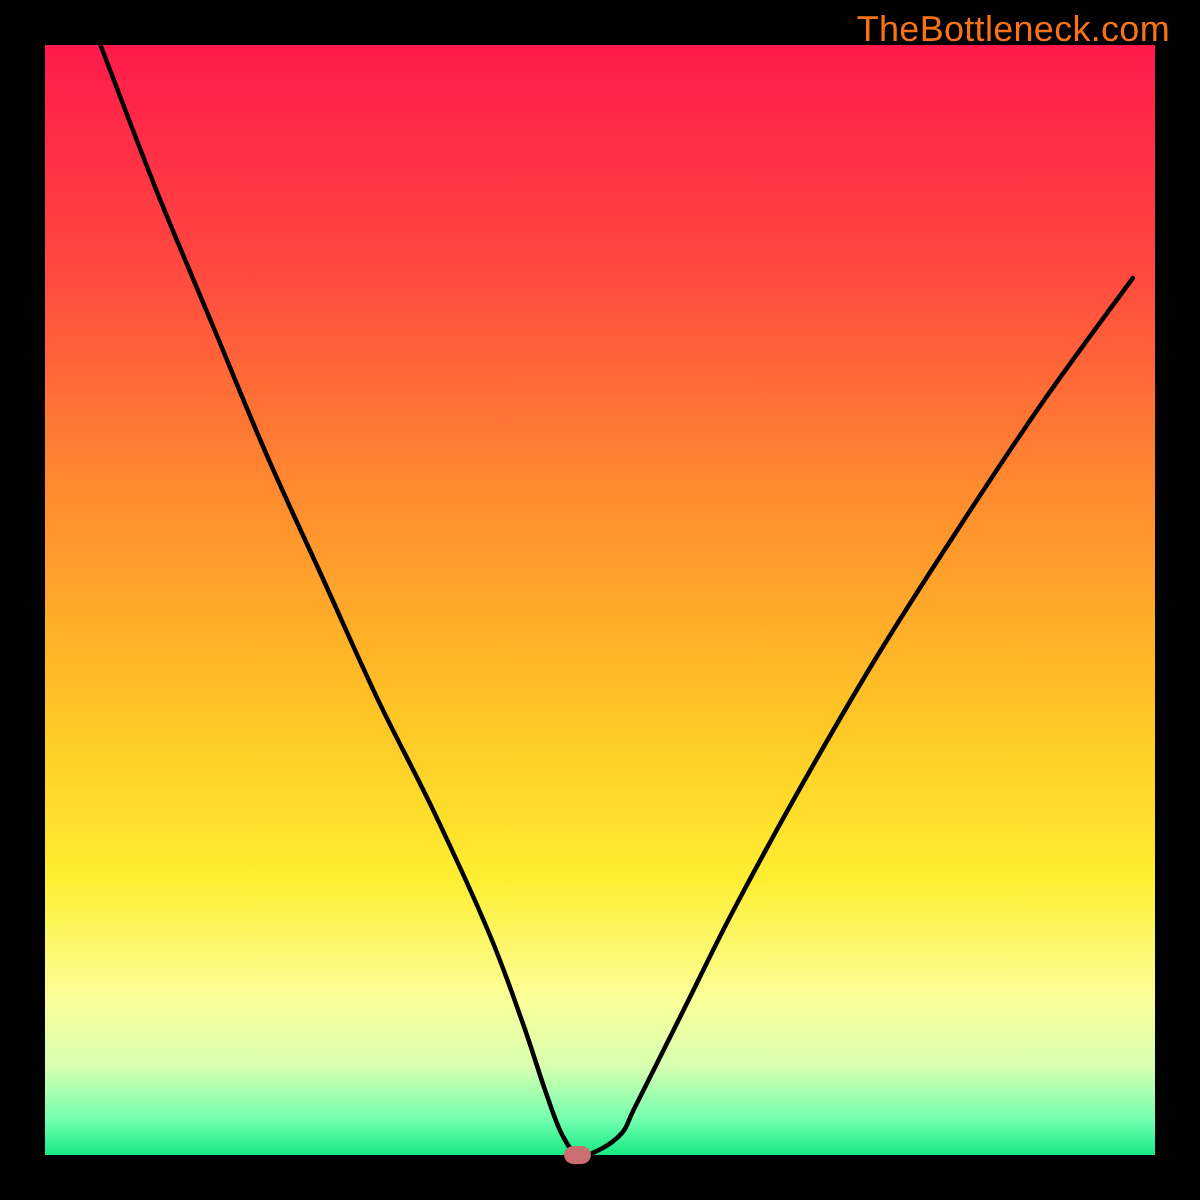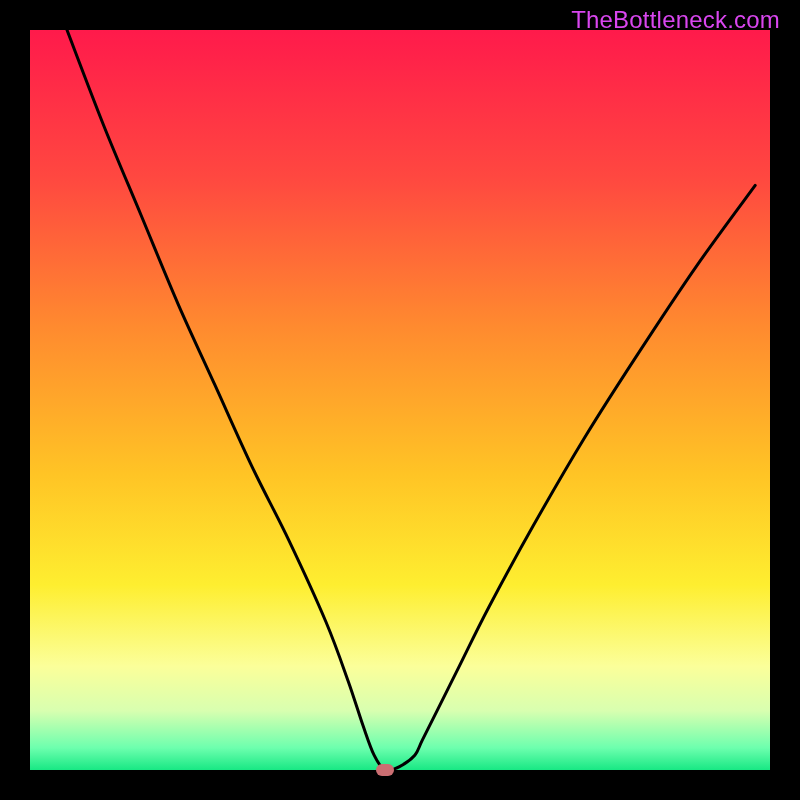--- a/index.html
+++ b/index.html
@@ -21,21 +21,21 @@
     position: absolute;
     left: 30px;
     top: 30px;
     width: 740px;
     height: 740px;
   }
   .watermark {
     position: absolute;
     top: 6px;
     right: 20px;
-    color: #d946ef;
+    color: #f97316;
     font-size: 24px;
     font-weight: 500;
     letter-spacing: 0.2px;
     z-index: 10;
   }
   .marker {
     position: absolute;
     width: 18px;
     height: 12px;
     background: #cb6e72;

